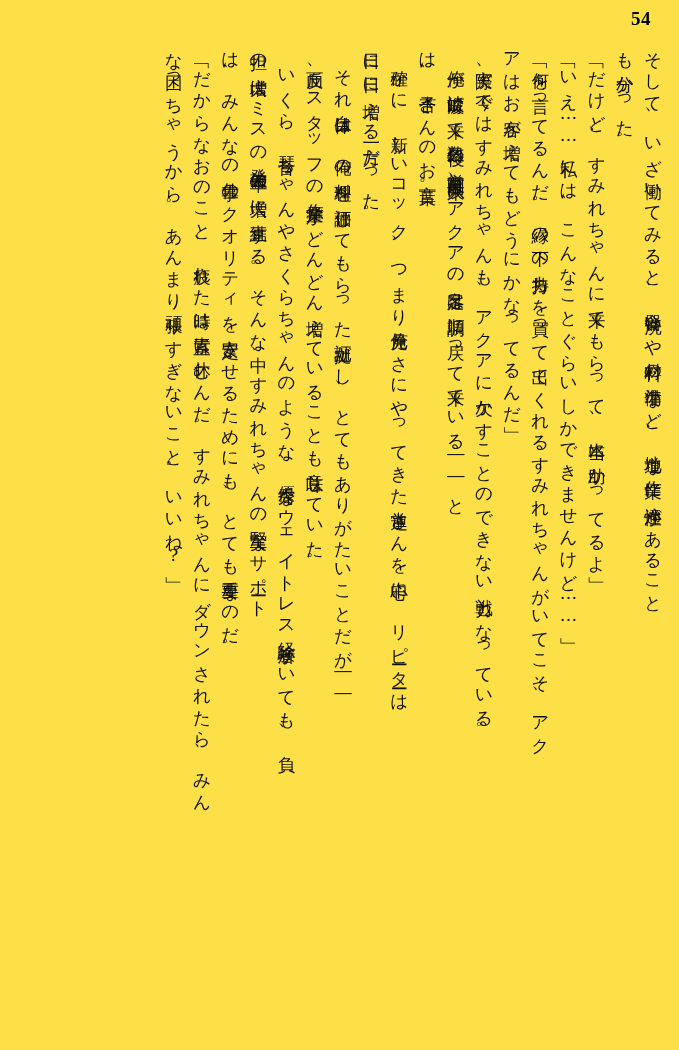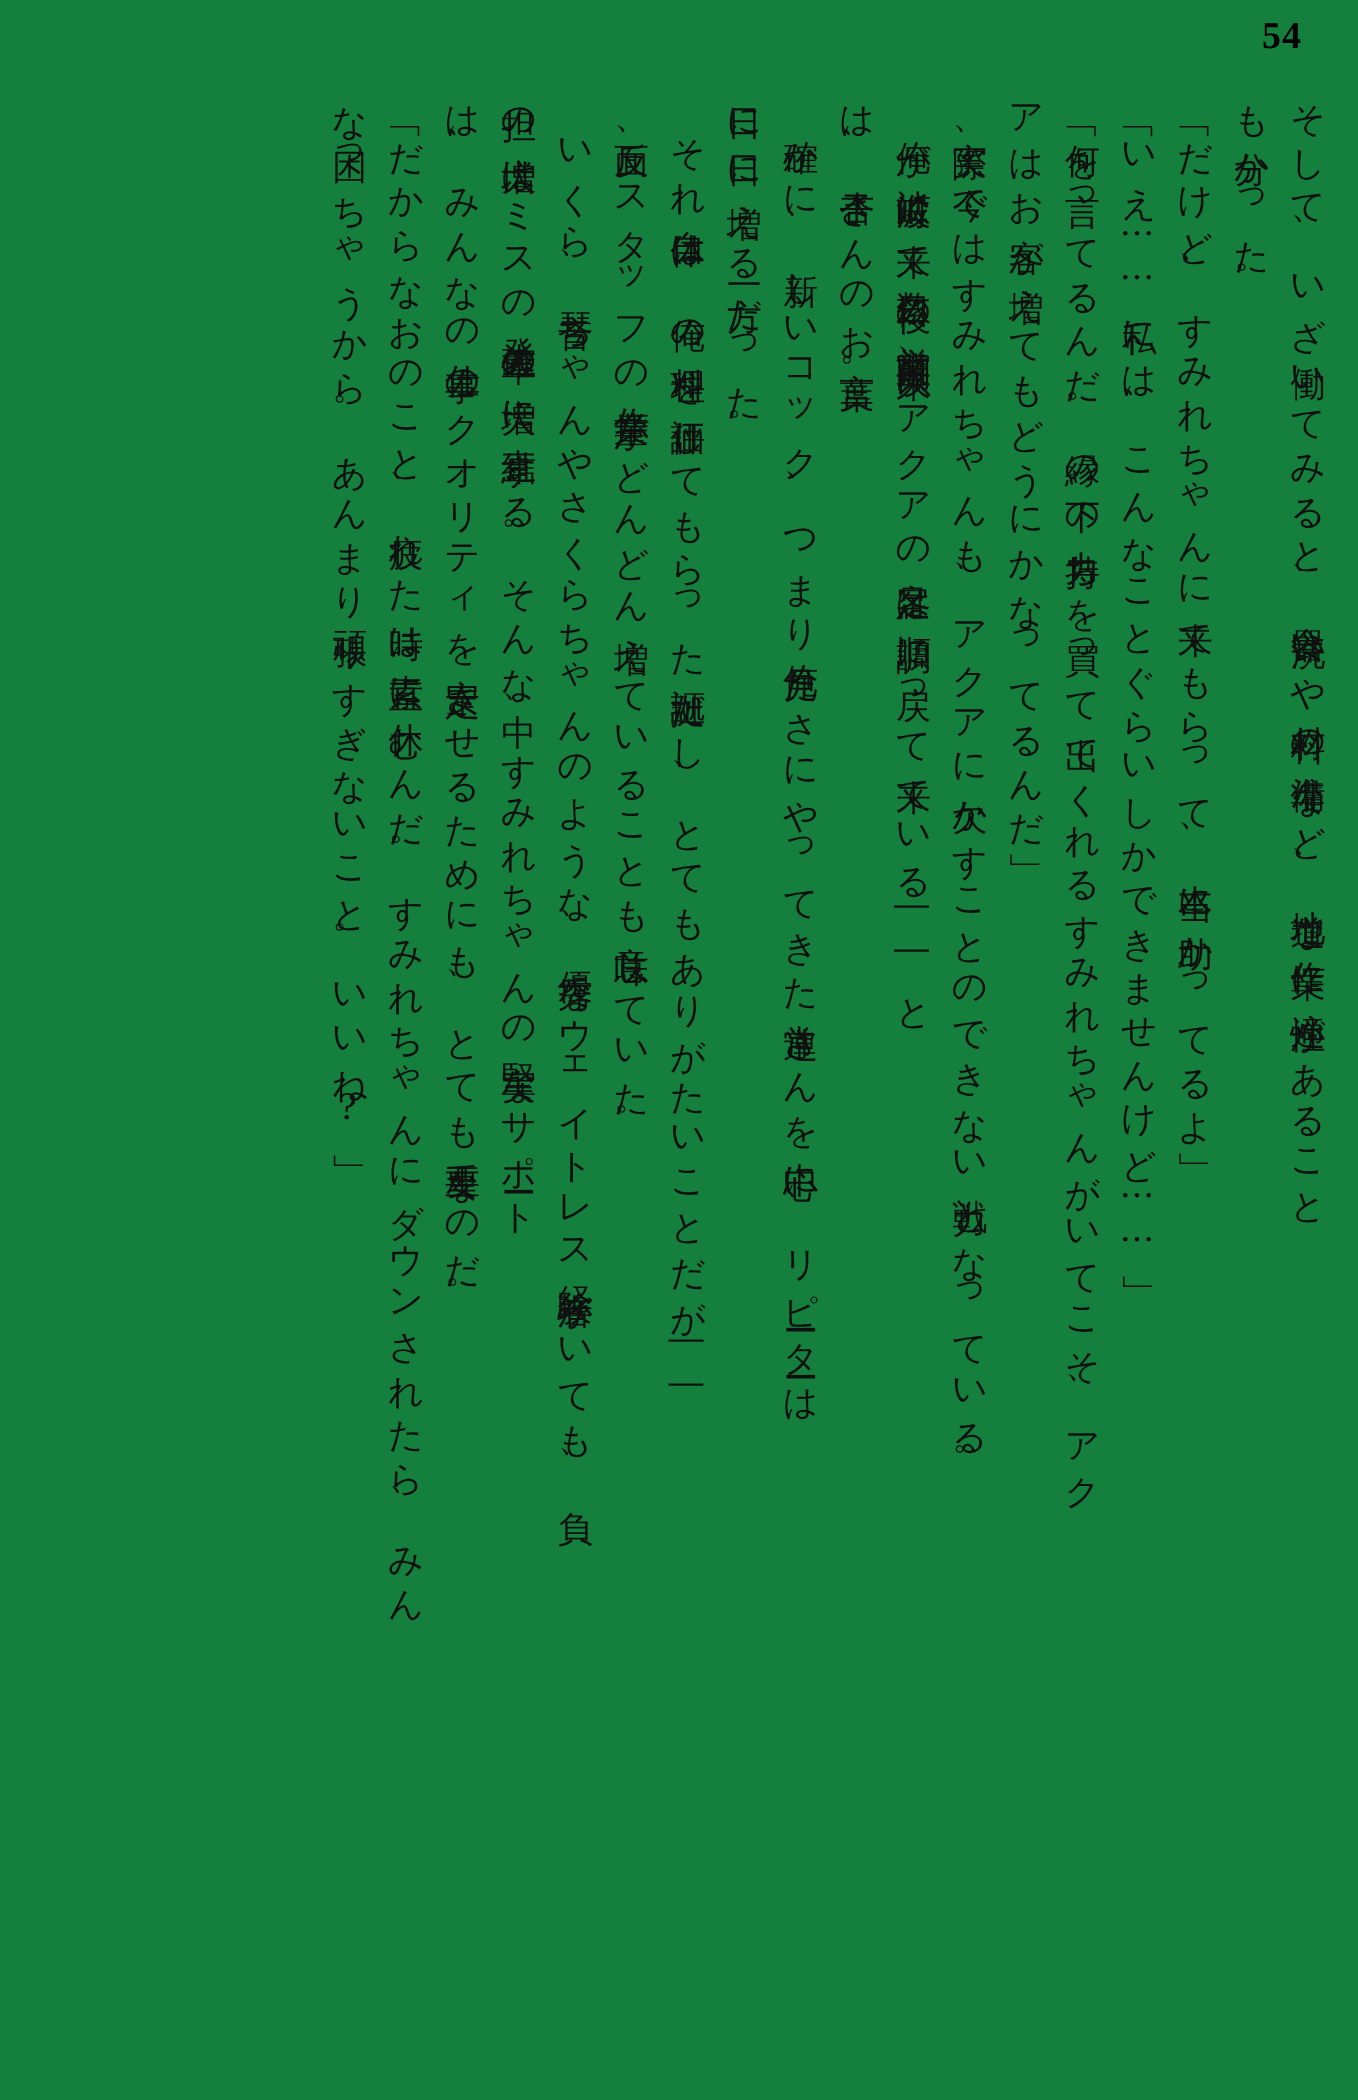--- a/index.html
+++ b/index.html
@@ -13,21 +13,21 @@
     overflow: hidden;
     font-family: "DejaVu Serif", "Liberation Serif", serif;
     color: #000000;
   }
 
   .page {
     position: relative;
     width: 679px;
     height: 1050px;
     box-sizing: border-box;
-    background: #15803d;
+    background: #fde047;
   }
 
   
   .page-number {
     position: absolute;
     top: 8px;
     right: 28px;
     font-family: "Liberation Serif", "DejaVu Serif", serif;
     font-size: 19px;
     font-weight: bold;

